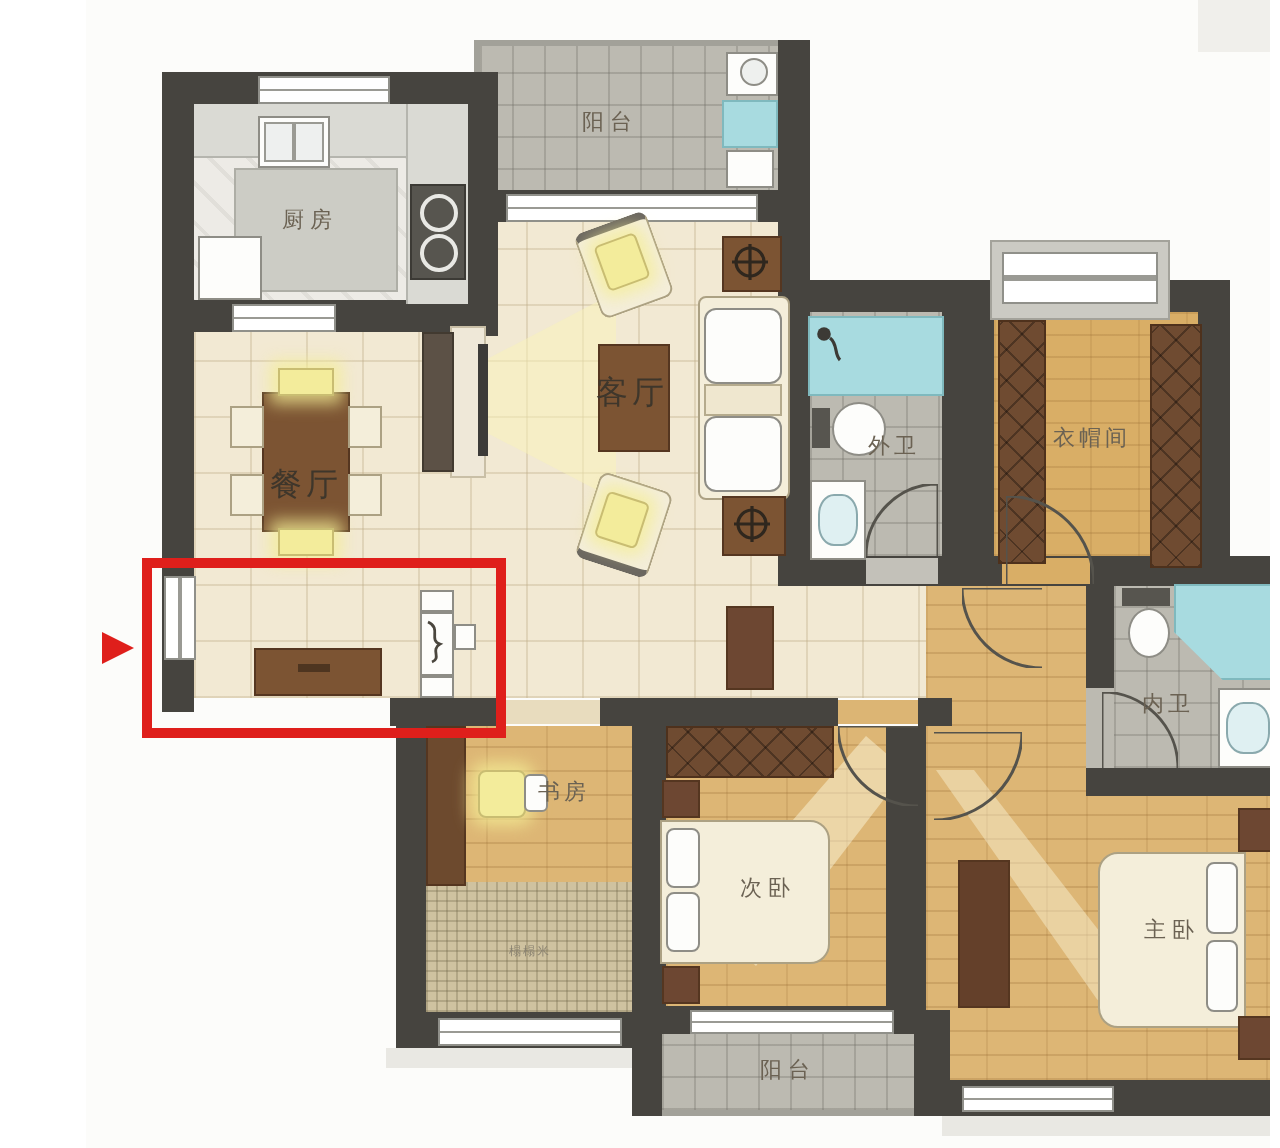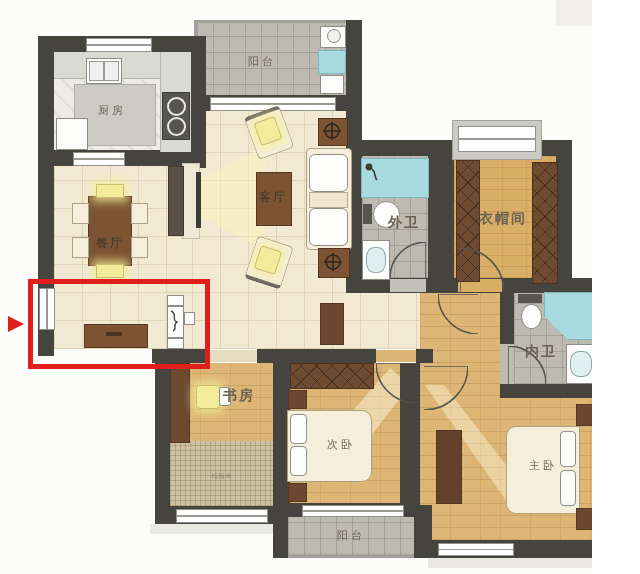--- a/index.html
+++ b/index.html
@@ -1,23 +1,23 @@
 <!DOCTYPE html>
 <html><head>
 <meta charset="utf-8">
 <style>
   html,body{margin:0;padding:0;}
   body{font-family:"DejaVu Sans",sans-serif;background:#ffffff;}
-  #stage{position:relative;width:592px;height:574px;background:#fcfcfa;overflow:hidden;}
+  #stage{position:relative;width:592px;height:574px;background:#fcfcfa;overflow:hidden;margin-left:43px;}
   .abs{position:absolute;}
   .wall{position:absolute;background:#46443f;}
   .lbl{position:absolute;transform:translate(-50%,-50%);font-size:11px;letter-spacing:3px;color:#6b6253;white-space:nowrap;}
-  .lbl.sm{font-size:14px;letter-spacing:2px;font-weight:bold;}
+  .lbl.sm{font-size:11px;letter-spacing:2px;}
   .lbl.xs{font-size:6px;letter-spacing:1px;color:#8a8270;}
-  .lbl.dark{color:#3e362b;font-size:12px;letter-spacing:2px;}
+  .lbl.dark{color:#3e362b;font-size:16px;letter-spacing:2px;}
   .tile-beige{background:#f2e9d3;background-image:
     repeating-linear-gradient(0deg,rgba(190,172,135,.35) 0 1px,transparent 1px 28px),
     repeating-linear-gradient(90deg,rgba(190,172,135,.35) 0 1px,transparent 1px 28px);}
   .tile-gray{background:#bcbab1;background-image:
     repeating-linear-gradient(0deg,rgba(110,108,100,.30) 0 1px,transparent 1px 16px),
     repeating-linear-gradient(90deg,rgba(110,108,100,.30) 0 1px,transparent 1px 16px);}
   .marble{background:#edebe6;background-image:repeating-linear-gradient(45deg,rgba(170,168,160,.18) 0 2px,transparent 2px 14px);}
   .wood{background:#ddb675;background-image:
     repeating-linear-gradient(0deg,rgba(140,95,40,.22) 0 1px,transparent 1px 12px),
     repeating-linear-gradient(90deg,rgba(140,95,40,.15) 0 1px,transparent 1px 30px);}

